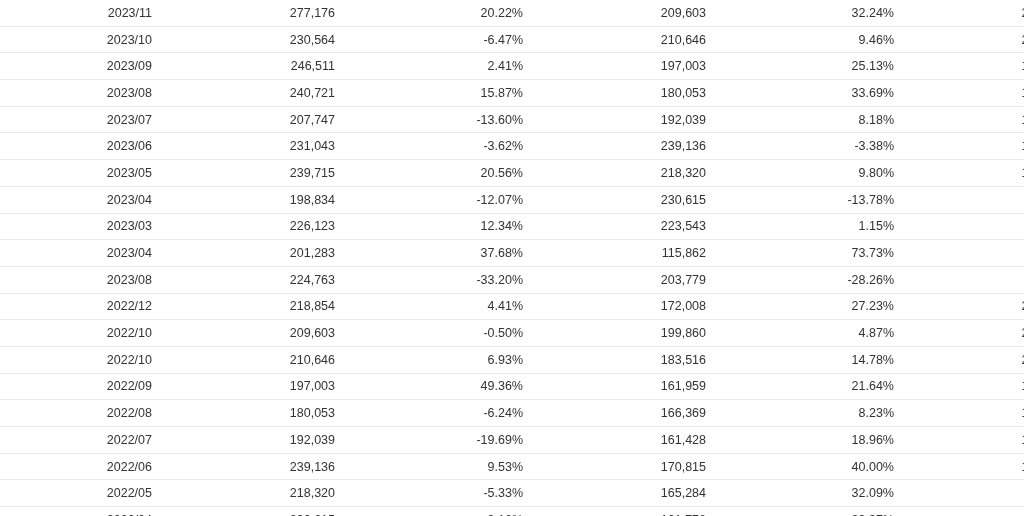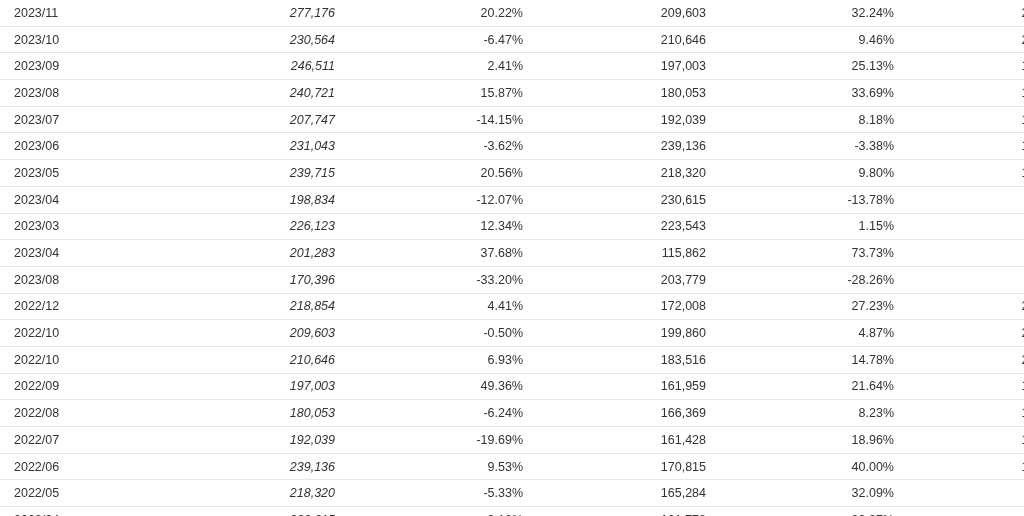--- a/index.html
+++ b/index.html
@@ -29,27 +29,27 @@
     height: 25.7px;
     padding: 0 14px;
     border-bottom: 1px solid #e8e8e8;
     white-space: nowrap;
     overflow: hidden;
     color: #333333;
     font-variant-numeric: tabular-nums;
   }
   td.col-period {
     width: 138px;
-    text-align: left;
+    text-align: right;
     padding-left: 44px;
   }
   td.col-num {
     text-align: right;
   }
-  td.c1 { width: 155px; font-style: italic; }
+  td.c1 { width: 155px; }
   td.c2 { width: 160px; }
   td.c3 { width: 155px; }
   td.c4 { width: 160px; }
   td.c5 { width: 155px; }
   .neg { color: #e3342f; margin-top: 12px; }
 </style>
 </head>
 <body>
 
 <div class="table-wrap">
@@ -83,21 +83,21 @@
           <td class="col-period">2023/08</td>
           <td class="col-num c1">240,721</td>
           <td class="col-num c2">15.87%</td>
           <td class="col-num c3">180,053</td>
           <td class="col-num c4">33.69%</td>
           <td class="col-num c5">1,691,658</td>
         </tr>
         <tr>
           <td class="col-period">2023/07</td>
           <td class="col-num c1">207,747</td>
-          <td class="col-num c2 neg">-14.15%</td>
+          <td class="col-num c2 neg">-13.60%</td>
           <td class="col-num c3">192,039</td>
           <td class="col-num c4">8.18%</td>
           <td class="col-num c5">1,450,938</td>
         </tr>
         <tr>
           <td class="col-period">2023/06</td>
           <td class="col-num c1">231,043</td>
           <td class="col-num c2 neg">-3.62%</td>
           <td class="col-num c3">239,136</td>
           <td class="col-num c4 neg">-3.38%</td>
@@ -130,21 +130,21 @@
         <tr>
           <td class="col-period">2023/04</td>
           <td class="col-num c1">201,283</td>
           <td class="col-num c2">37.68%</td>
           <td class="col-num c3">115,862</td>
           <td class="col-num c4">73.73%</td>
           <td class="col-num c5">347,476</td>
         </tr>
         <tr>
           <td class="col-period">2023/08</td>
-          <td class="col-num c1">170,396</td>
+          <td class="col-num c1">224,763</td>
           <td class="col-num c2 neg">-33.20%</td>
           <td class="col-num c3">203,779</td>
           <td class="col-num c4 neg">-28.26%</td>
           <td class="col-num c5">146,193</td>
         </tr>
         <tr>
           <td class="col-period">2022/12</td>
           <td class="col-num c1">218,854</td>
           <td class="col-num c2">4.41%</td>
           <td class="col-num c3">172,008</td>

